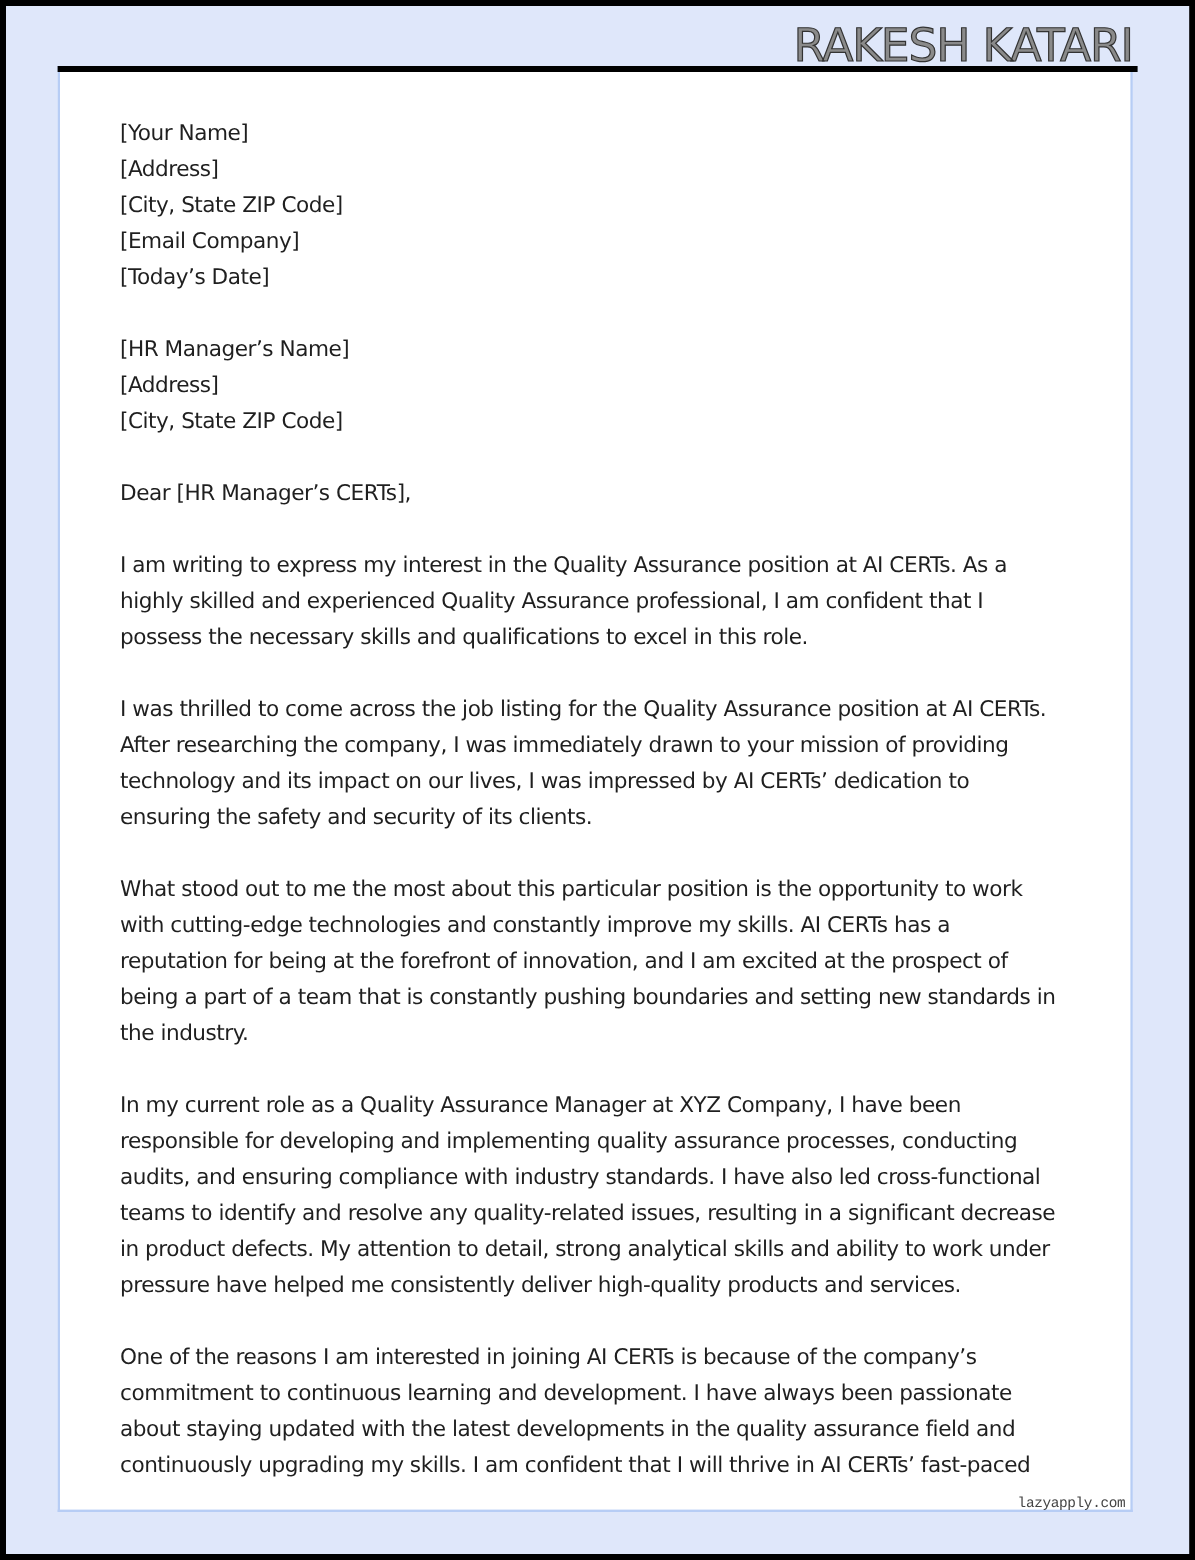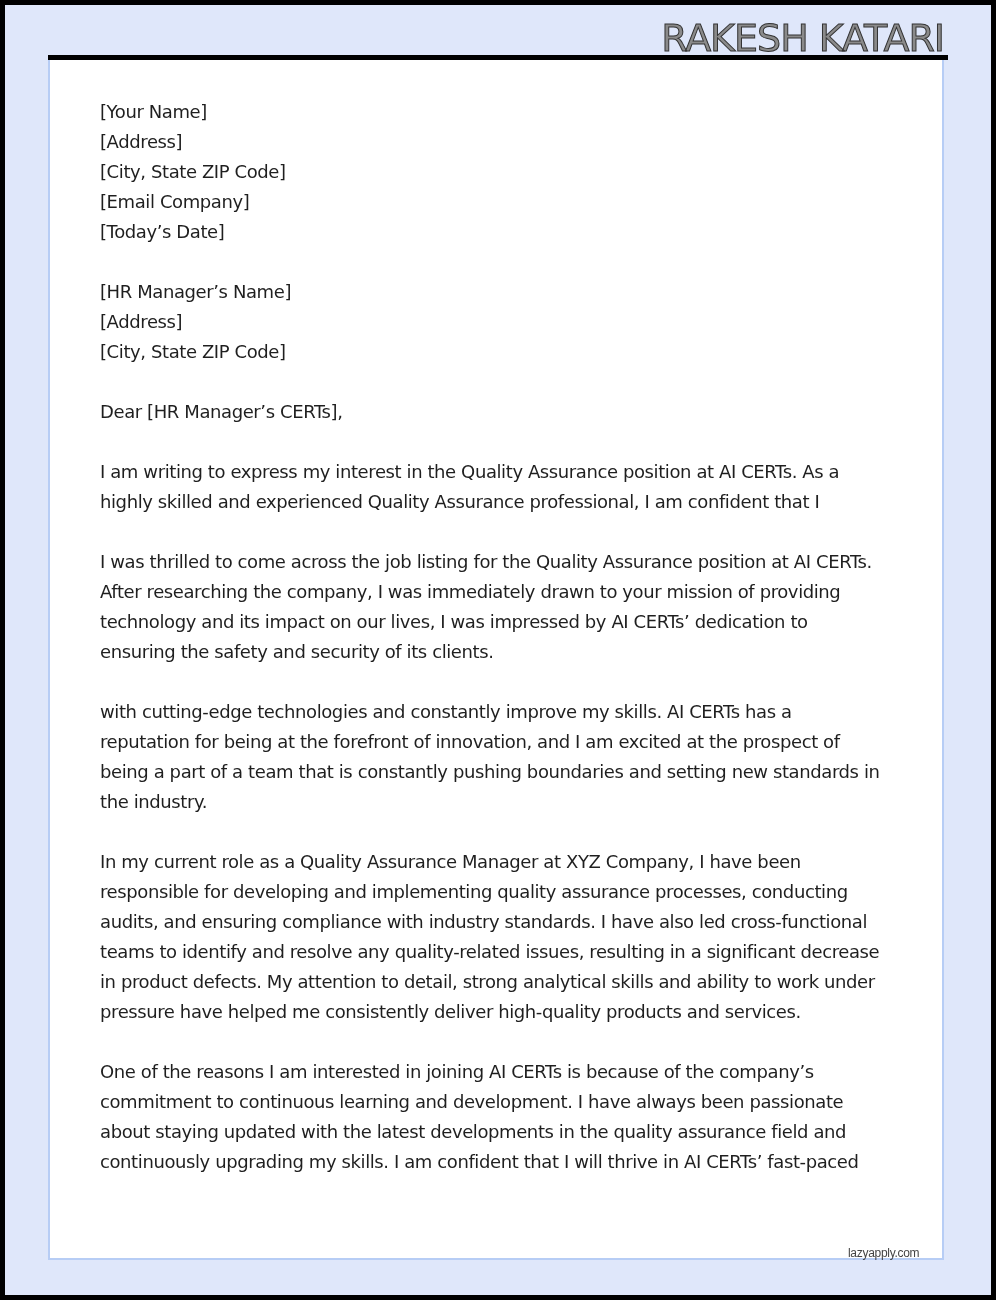--- a/index.html
+++ b/index.html
@@ -61,21 +61,21 @@
       color: #1f1f1f;
       letter-spacing: -0.4px;
     }
     .letter .line { display: block; white-space: nowrap; }
     .letter .block { margin: 0 0 30px 0; }
     .letter p { margin: 0 0 30px 0; }
     .watermark {
       position: absolute;
       left: 843px;
       top: 1241px;
-      font-family: Liberation Sans, sans-serif;
+      font-family: Liberation Mono, monospace;
       font-size: 12px;
       color: #444;
       letter-spacing: -0.3px;
       white-space: nowrap;
     }
   </style>
 </head>
 <body>
 
 <div class="frame">
@@ -98,30 +98,32 @@
       <span class="line">[City, State ZIP Code]</span>
     </div>
 
     <div class="block">
       <span class="line">Dear [HR Manager’s CERTs],</span>
     </div>
 
     <p>
       <span class="line">I am writing to express my interest in the Quality Assurance position at AI CERTs. As a</span>
       <span class="line">highly skilled and experienced Quality Assurance professional, I am confident that I</span>
+      <span class="line">possess the necessary skills and qualifications to excel in this role.</span>
     </p>
 
     <p>
       <span class="line">I was thrilled to come across the job listing for the Quality Assurance position at AI CERTs.</span>
       <span class="line">After researching the company, I was immediately drawn to your mission of providing</span>
       <span class="line">technology and its impact on our lives, I was impressed by AI CERTs’ dedication to</span>
       <span class="line">ensuring the safety and security of its clients.</span>
     </p>
 
     <p>
+      <span class="line">What stood out to me the most about this particular position is the opportunity to work</span>
       <span class="line">with cutting-edge technologies and constantly improve my skills. AI CERTs has a</span>
       <span class="line">reputation for being at the forefront of innovation, and I am excited at the prospect of</span>
       <span class="line">being a part of a team that is constantly pushing boundaries and setting new standards in</span>
       <span class="line">the industry.</span>
     </p>
 
     <p>
       <span class="line">In my current role as a Quality Assurance Manager at XYZ Company, I have been</span>
       <span class="line">responsible for developing and implementing quality assurance processes, conducting</span>
       <span class="line">audits, and ensuring compliance with industry standards. I have also led cross-functional</span>

